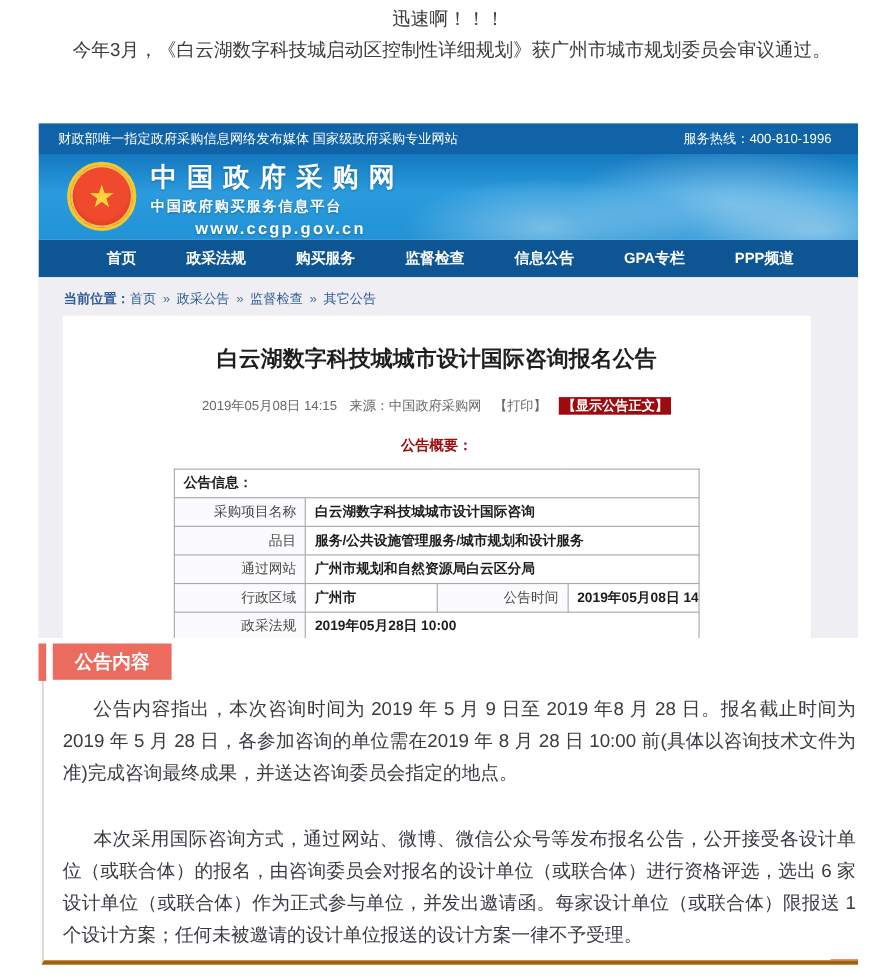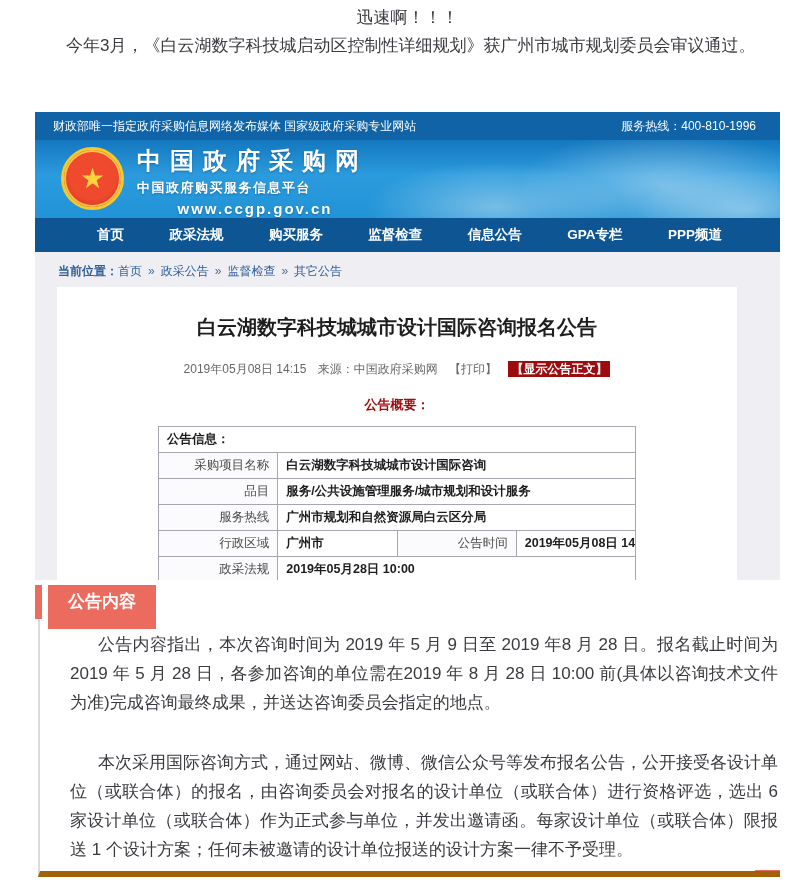--- a/index.html
+++ b/index.html
@@ -55,25 +55,25 @@
   table.info { margin:14px auto 0; width:478px; border-collapse:collapse;
                font-size:12.5px; color:#3c3c3c; table-layout:fixed; }
   table.info td { border:1px solid #a6a6ae; padding:5px 8px; line-height:15px;
                   overflow:hidden; white-space:nowrap; }
   td.thead { font-weight:bold; color:#1d1d1d; padding:6px 10px; }
   td.lab { text-align:right; background:#fbfbfd; color:#4a4a4a; }
   td.val { font-weight:bold; color:#1d1d1d; }
   
   .section-head { position:absolute; top:585px; left:0; right:0; height:34px; }
   .section-bar { position:absolute; left:35px; top:0; width:7px; height:34px; background:#ec6b5f; }
-  .section-badge { position:absolute; left:48px; top:0; width:108px; height:44px; line-height:33px;
+  .section-badge { position:absolute; left:48px; top:0; width:108px; height:33px; line-height:33px;
                    text-align:center; background:#ec6b5f; color:#fff; font-weight:bold; font-size:17px; }
   .body-wrap { position:absolute; top:619px; left:38px; right:32px; height:258px;
-               border-left:2px solid #dbdbdf; border-bottom:6px solid #a16207;
-               padding:11px 2px 0 30px; overflow:hidden; }
+               border-left:2px solid #dbdbdf; border-bottom:4px solid #a16207;
+               padding:11px 2px 0 17px; overflow:hidden; }
   .body-wrap p { font-size:17px; line-height:29px; color:#3a3a40;
                  text-align:justify; text-indent:28px; }
   .body-wrap p + p { margin-top:31px; }
   .accent-end { position:absolute; right:-1px; bottom:-6px; width:26px; height:7px; background:#ec6b5f; }
 </style>
 </head>
 <body>
 
 <div class="page">
 
@@ -133,21 +133,21 @@
           </tr>
           <tr>
             <td class="lab" style="width:104px;">采购项目名称</td>
             <td class="val" colspan="3">白云湖数字科技城城市设计国际咨询</td>
           </tr>
           <tr>
             <td class="lab">品目</td>
             <td class="val" colspan="3">服务/公共设施管理服务/城市规划和设计服务</td>
           </tr>
           <tr>
-            <td class="lab">服务热线</td>
+            <td class="lab">通过网站</td>
             <td class="val" colspan="3">广州市规划和自然资源局白云区分局</td>
           </tr>
           <tr>
             <td class="lab">行政区域</td>
             <td class="val" style="width:142px;">广州市</td>
             <td class="lab" style="width:95px;">公告时间</td>
             <td class="val" style="width:137px;">2019年05月08日 14:15</td>
           </tr>
           <tr>
             <td class="lab">政采法规</td>

